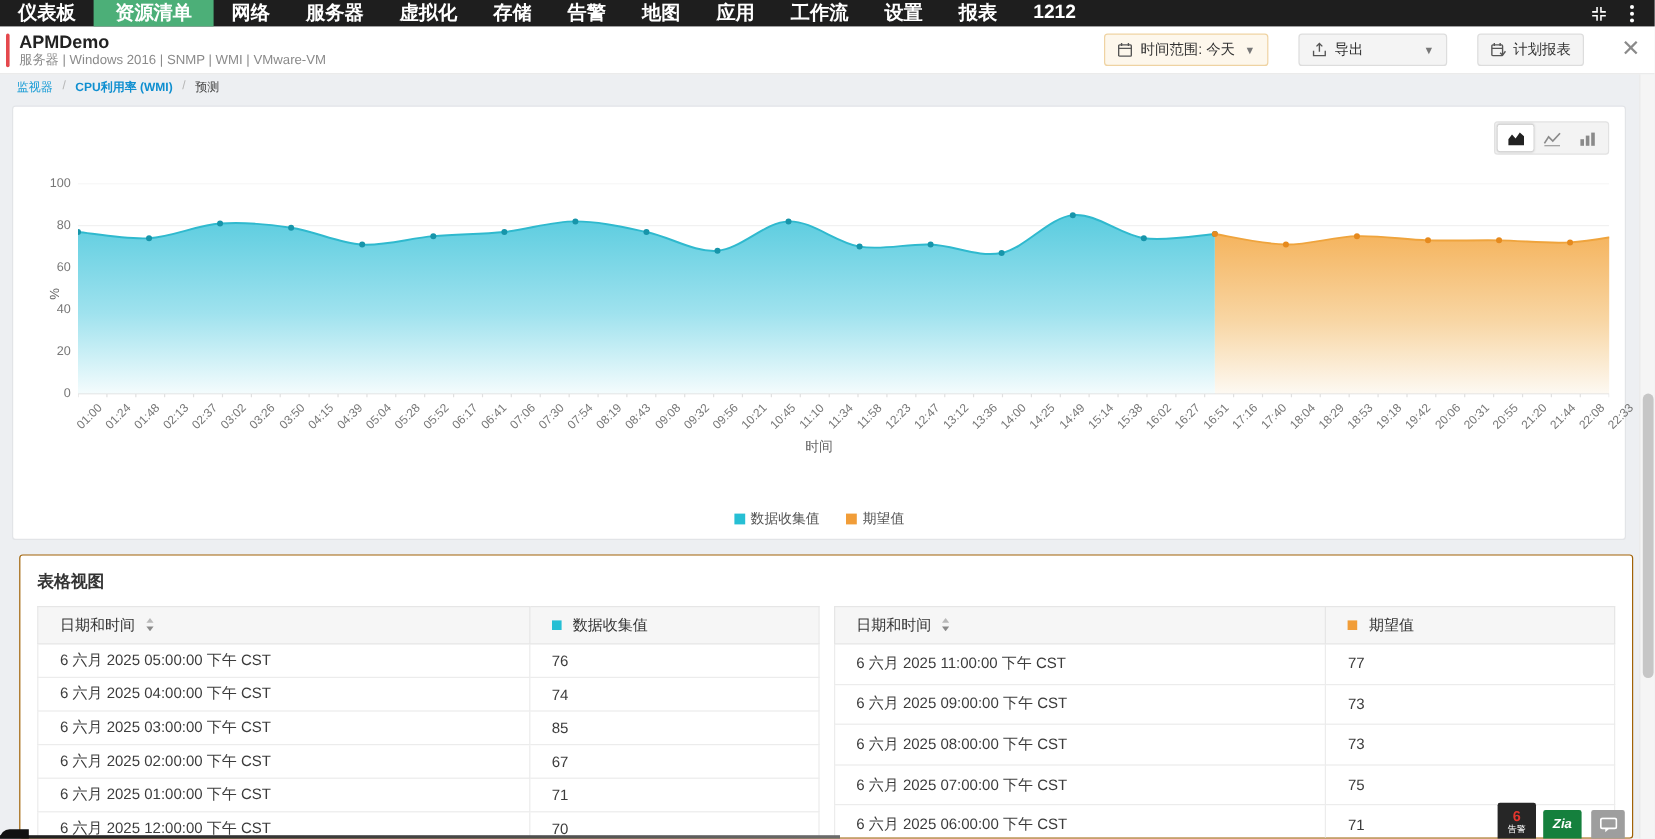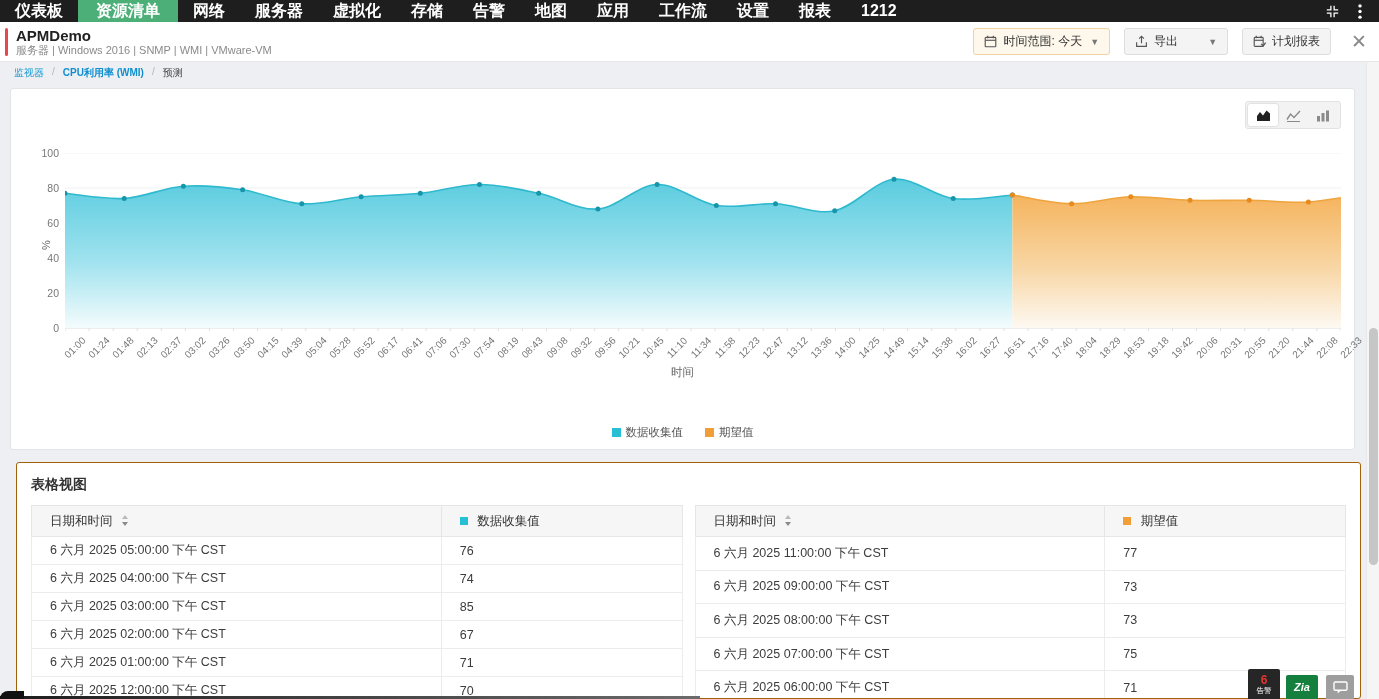--- a/index.html
+++ b/index.html
@@ -17,27 +17,27 @@
   .nav-right { display:flex; align-items:center; gap:14px; padding-right:12px; }
   .nav-ico { width:14px; height:14px; display:inline-flex; align-items:center; justify-content:center; cursor:pointer; }
 
   
   .header { position:absolute; left:0; top:22px; width:100%; height:40px; background:#fff;
             display:flex; align-items:center; border-bottom:1px solid #e6e6e6; z-index:20; }
   .accent { width:3px; height:28px; margin-left:5px; border-radius:2px; }
   .titles { margin-left:8px; }
   .title { font-size:15px; font-weight:bold; color:#222; line-height:17px; }
   .subtitle { font-size:11px; color:#8a8a8a; line-height:13px; }
-  .header-actions { margin-left:auto; display:flex; align-items:center; gap:14px; padding-right:12px; }
+  .header-actions { margin-left:auto; display:flex; align-items:center; gap:25px; padding-right:12px; }
   .btn { display:flex; align-items:center; gap:6px; height:27px; padding:0 10px; font-size:12px;
          color:#333; background:#f4f4f4; border:1px solid #ddd; border-radius:3px; cursor:pointer;
          font-family:"Liberation Sans", sans-serif; }
   .btn-time { background:#fdf7ec; border-color:#efd3a2; }
   .btn .caret { font-size:9px; color:#777; margin-left:2px; }
-  .btn-export { width:104px;align-items:center; }
+  .btn-export { width:124px;align-items:center; }
   .btn-export .caret { margin-left:auto; }
   .ico svg { display:block; }
   .close-x { font-size:19px; color:#8a8a8a; cursor:pointer; line-height:1; margin-left:6px; font-weight:300; }
 
   
   .breadcrumb { position:absolute; left:14px; top:66px; font-size:10px; display:flex; gap:8px; align-items:flex-start; }
   .crumb-link { color:#169bd5; cursor:pointer; }
   .crumb-bold { color:#0f8fd0; font-weight:bold; cursor:pointer; }
   .crumb-cur  { color:#444; }
   .crumb-sep  { color:#b5b5b5; }

